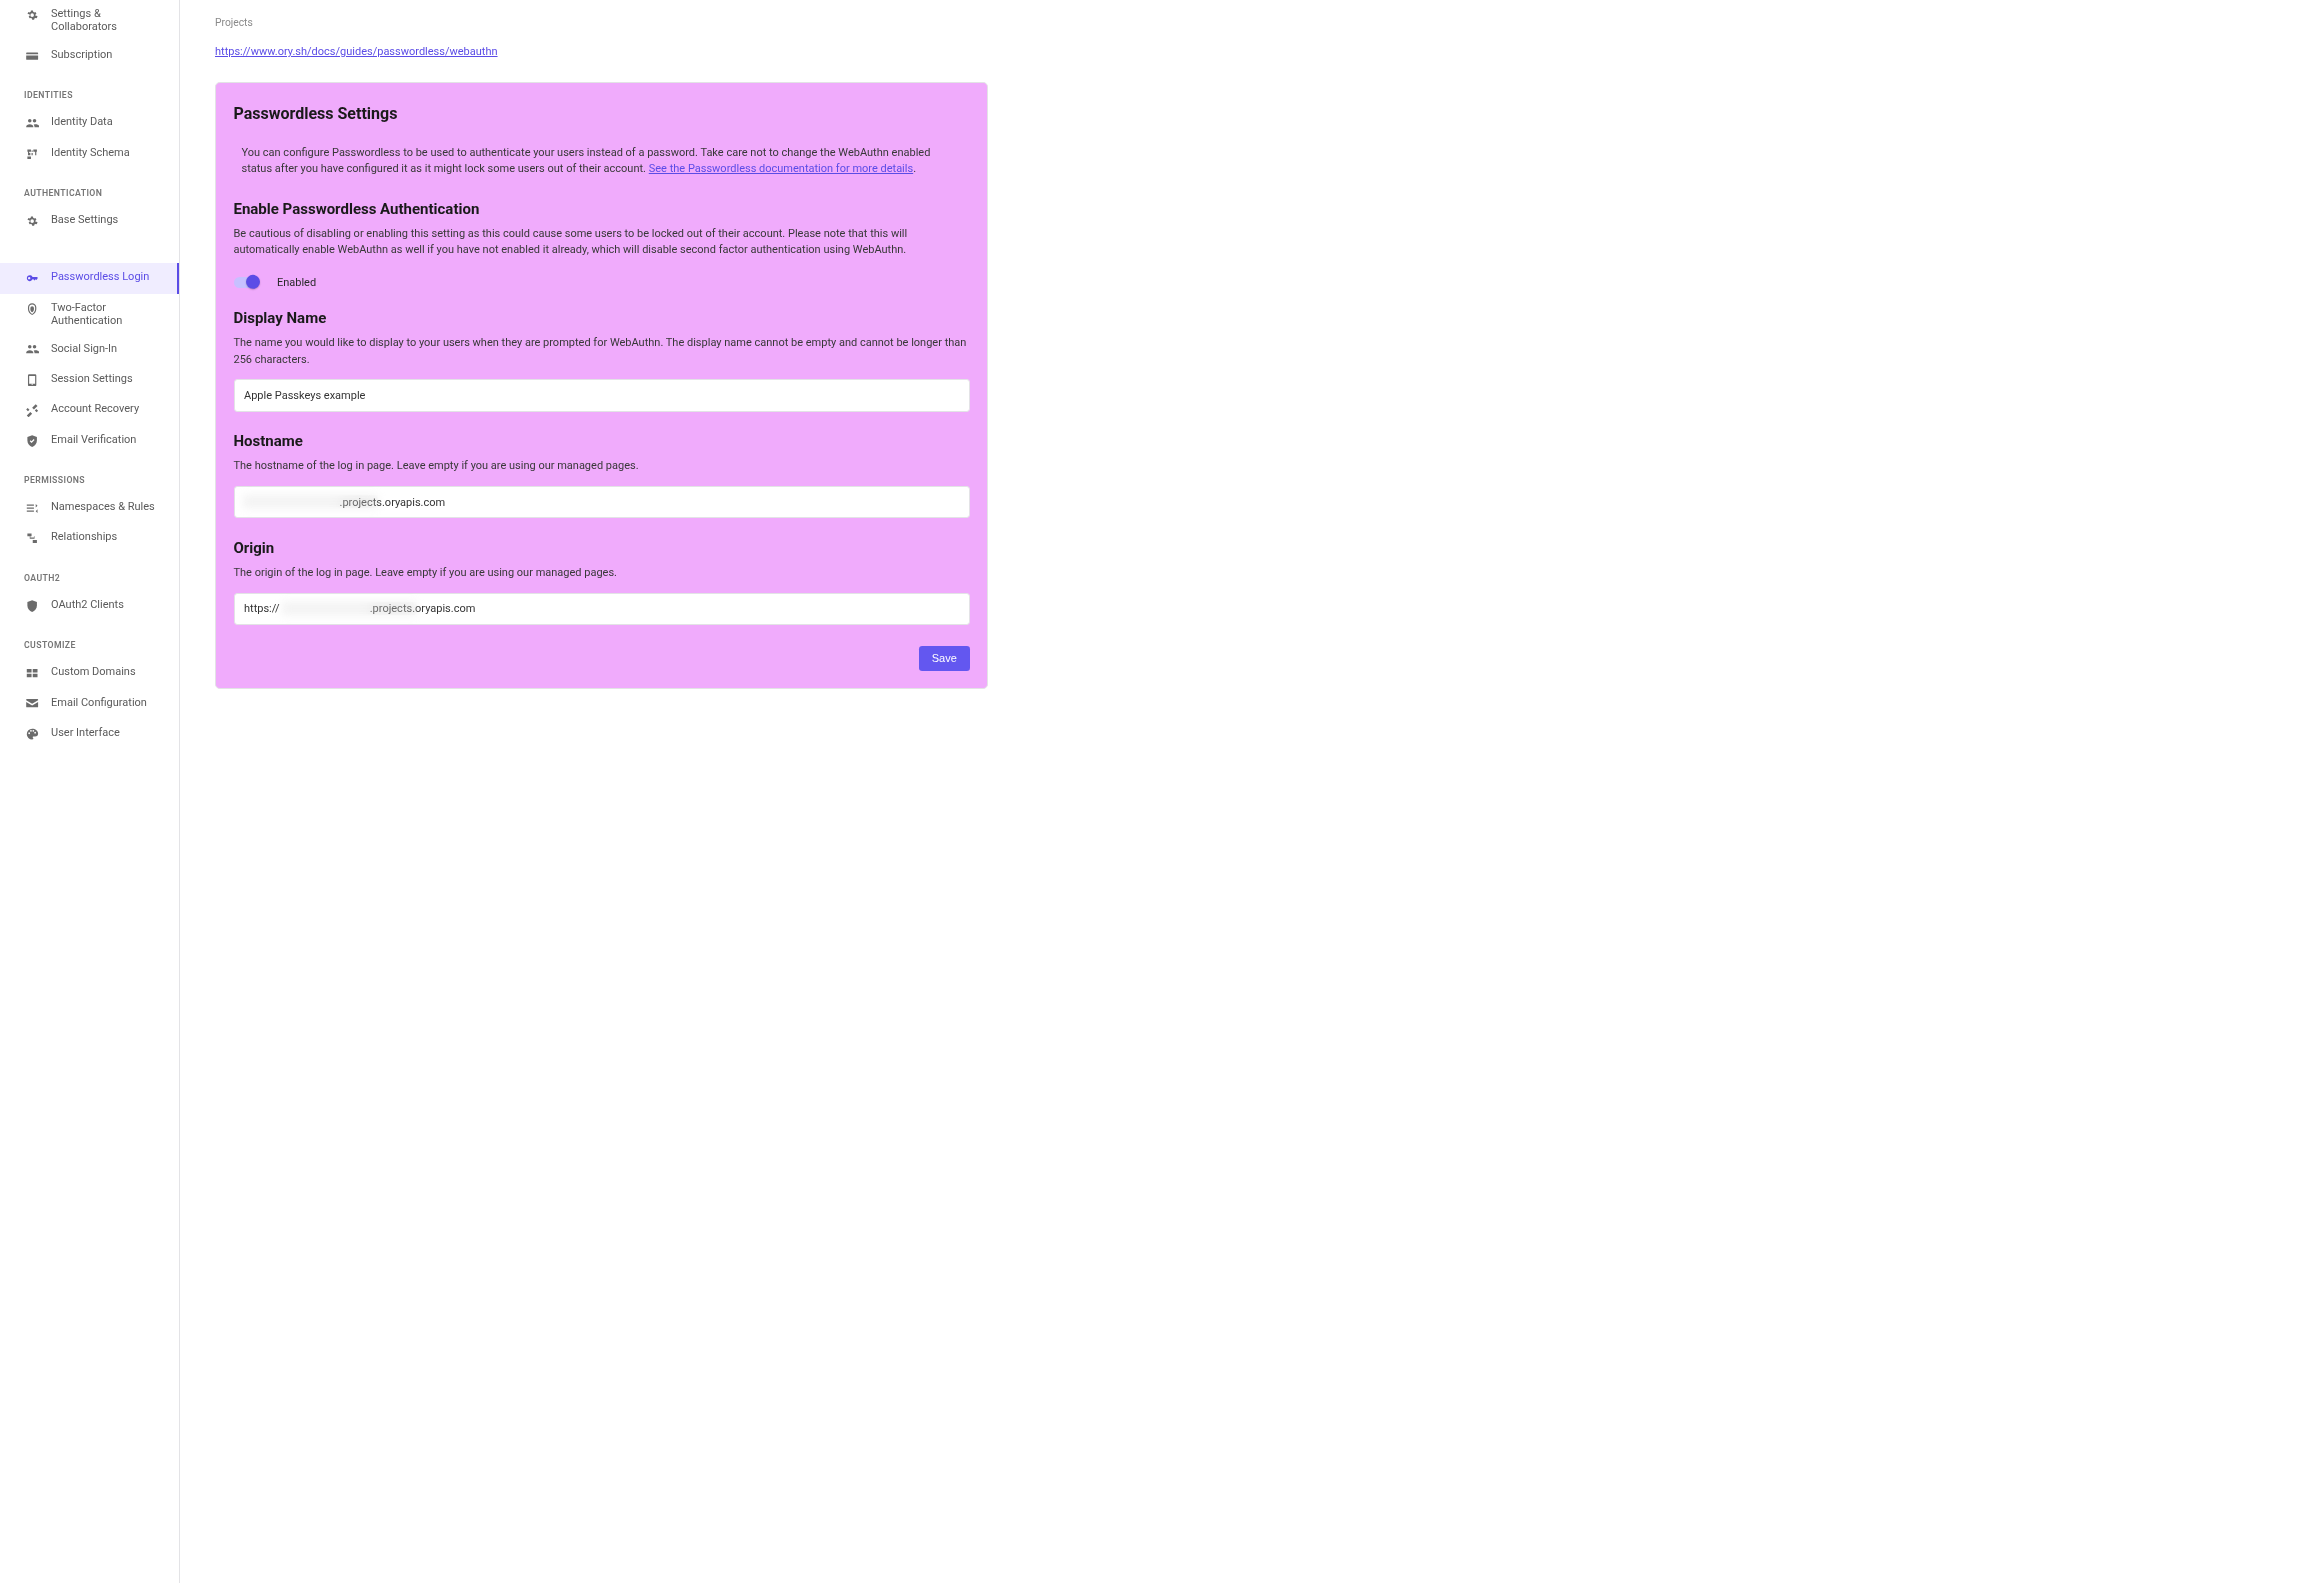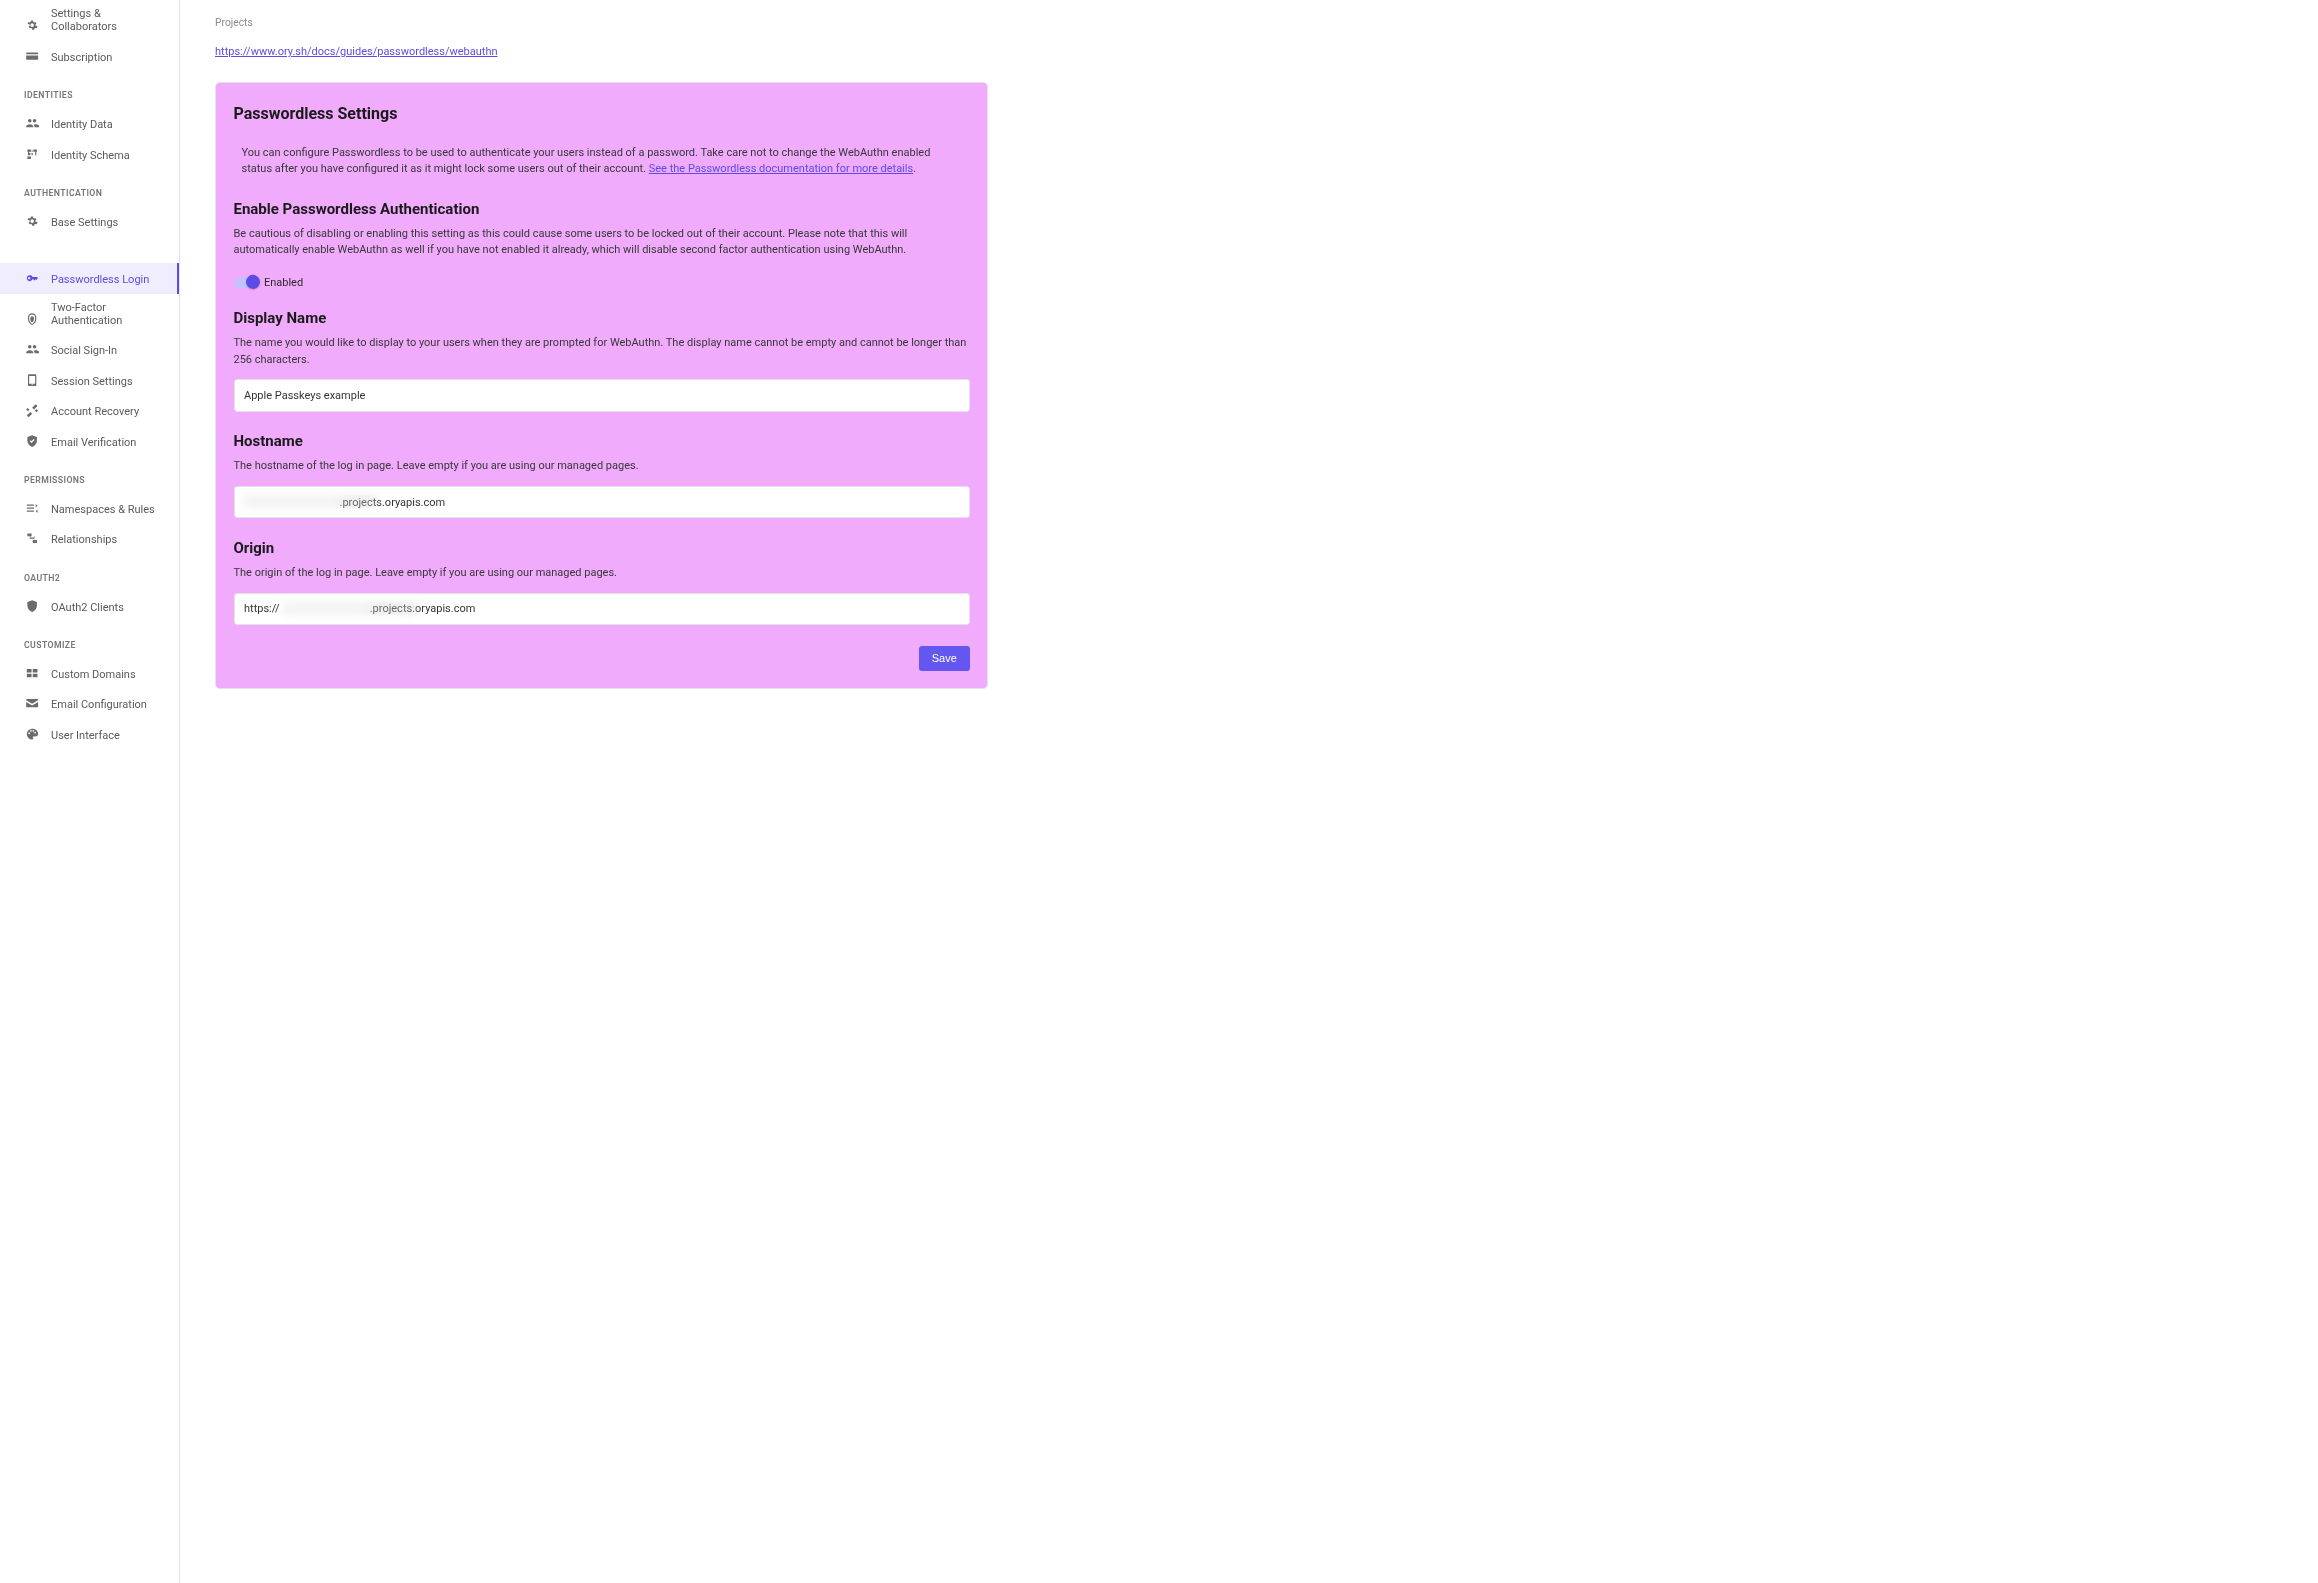--- a/index.html
+++ b/index.html
@@ -45,21 +45,21 @@
   .sidebar-section-heading {
     padding: 19px 24px 8px;
     font-size: 8.7px;
     font-weight: 600;
     letter-spacing: 0.4px;
     color: var(--section-heading);
     text-transform: uppercase;
   }
   .sidebar-item {
     display: flex;
-    align-items: flex-end;
+    align-items: flex-start;
     gap: 11px;
     padding: 7.2px 24px;
     font-size: 11px;
     color: var(--sidebar-text);
     cursor: pointer;
     user-select: none;
     position: relative;
   }
   .sidebar-item.active {
     background: var(--accent-light);
@@ -142,21 +142,21 @@
   .field-desc {
     font-size: 11px;
     line-height: 1.5;
     color: #383838;
     margin: 0 0 11px 0;
   }
 
   .toggle-row {
     display: flex;
     align-items: center;
-    gap: 5px;
+    gap: 18px;
     margin-top: 17px;
     margin-bottom: 20.7px;
   }
   .toggle {
     width: 25.4px;
     height: 11px;
     border-radius: 6.4px;
     background: var(--toggle-track);
     position: relative;
     cursor: pointer;

